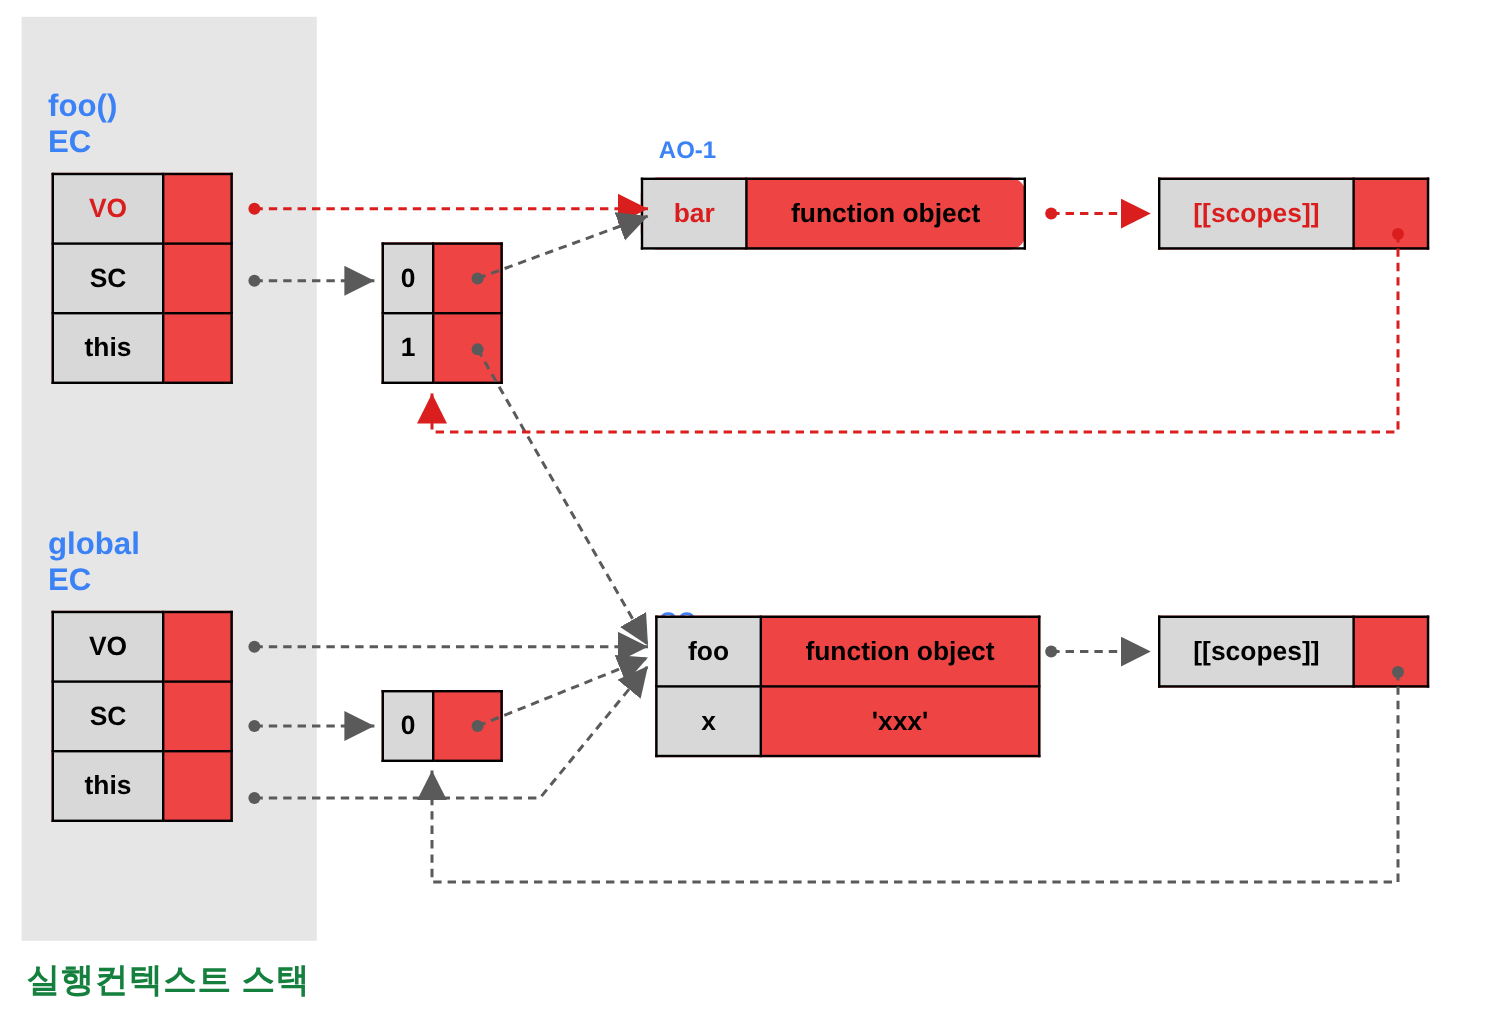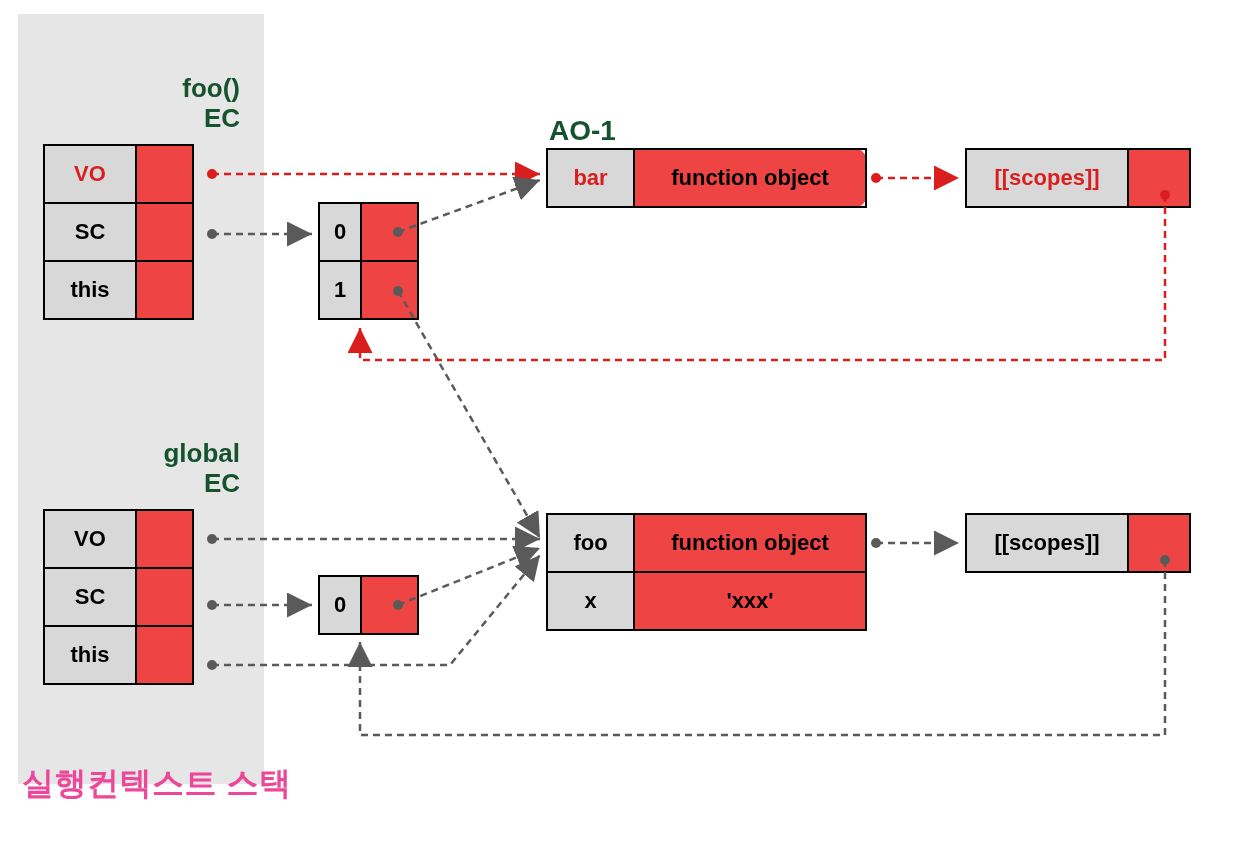--- a/index.html
+++ b/index.html
@@ -14,27 +14,27 @@
   .stack-bg {
     position: absolute;
     left: 18px;
     top: 14px;
     width: 246px;
     height: 770px;
     background: #e6e6e6;
   }
   .label {
     position: absolute;
-    color: #14532d;
+    color: #3b82f6;
     font-weight: 600;
-    text-align: right;
+    text-align: left;
     line-height: 1.15;
   }
   .ec-title   { font-size: 26px; width: 200px; }
-  .obj-title  { font-size: 28px; }
+  .obj-title  { font-size: 20px; }
   .table {
     position: absolute;
     border-collapse: collapse;
     background: #ef4444;
   }
   .table td {
     border: 2px solid #000;
     height: 56px;
     font-size: 22px;
     font-weight: 700;
@@ -47,23 +47,23 @@
   .vw55  { width: 55px; }
   .kw40  { width: 40px; }
   .kw85  { width: 85px; }
   .vw230 { width: 230px; }
   .kw160 { width: 160px; margin-left: 32px; }
   .vw60  { width: 60px; }
   .red   { color: #da1e1e; }
   .stack-caption {
     position: absolute;
     left: 22px;
-    top: 762px;
-    font-size: 32px;
-    color: #ec4899;
+    top: 798px;
+    font-size: 28px;
+    color: #15803d;
     font-weight: 600;
     letter-spacing: 0.5px;
   }
   svg.arrows {
     position: absolute;
     left: 0; top: 0;
     width: 1245px;
     height: 860px;
     pointer-events: none;
   }
@@ -134,21 +134,21 @@
   <tbody>
       <tr>
         <td class="k kw40">0</td>
         <td class="vw55"></td>
       </tr>
 </tbody>
   </table>
 
 <div class="label obj-title" style="left:549px; top:115px;">AO-1</div>
 
-<table class="table" style="left:546px; top:148px;border-radius:14px;">
+<table class="table" style="left:534px; top:148px;border-radius:14px;">
   <tbody>
       <tr>
     <td class="k kw85 red">bar</td>
     <td class="vw230">function object</td>
   </tr>
 </tbody>
   </table>
 
 <div class="label obj-title" style="left:549px; top:507px;">GO</div>
 

